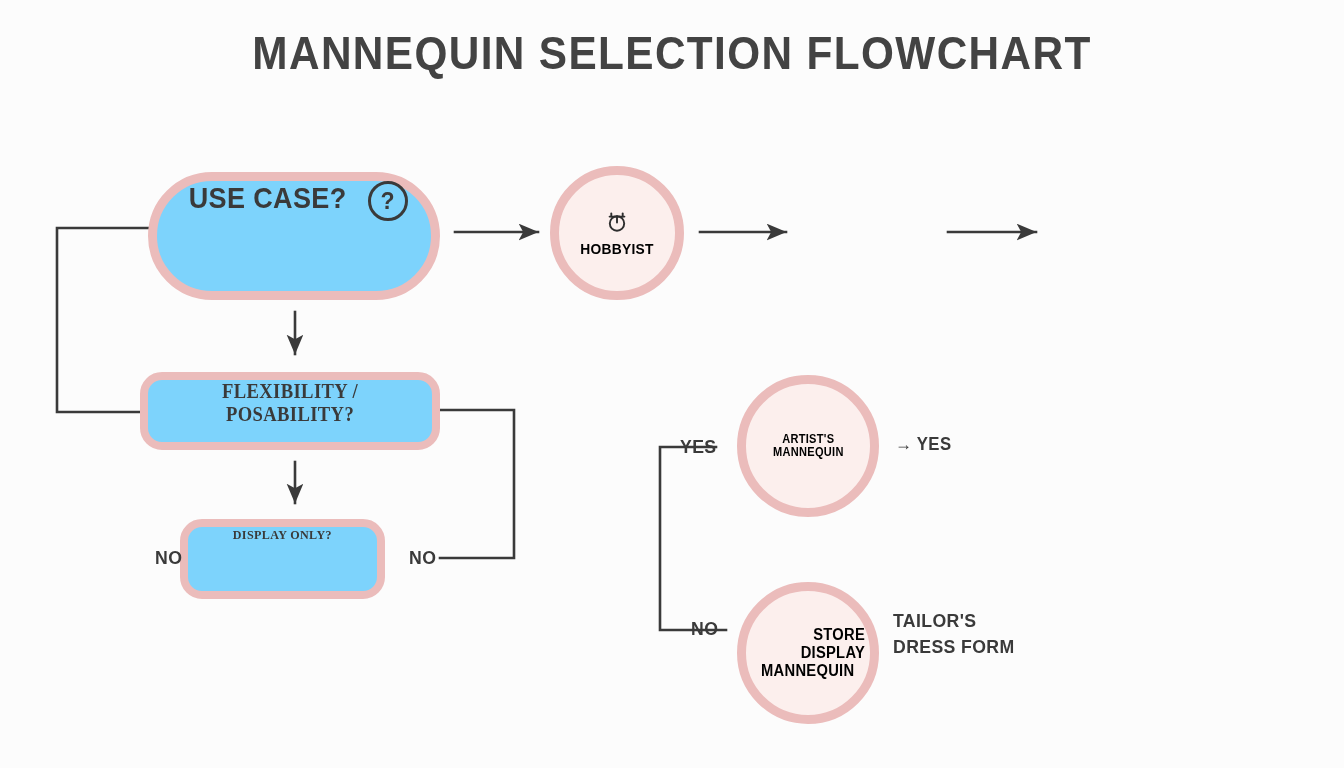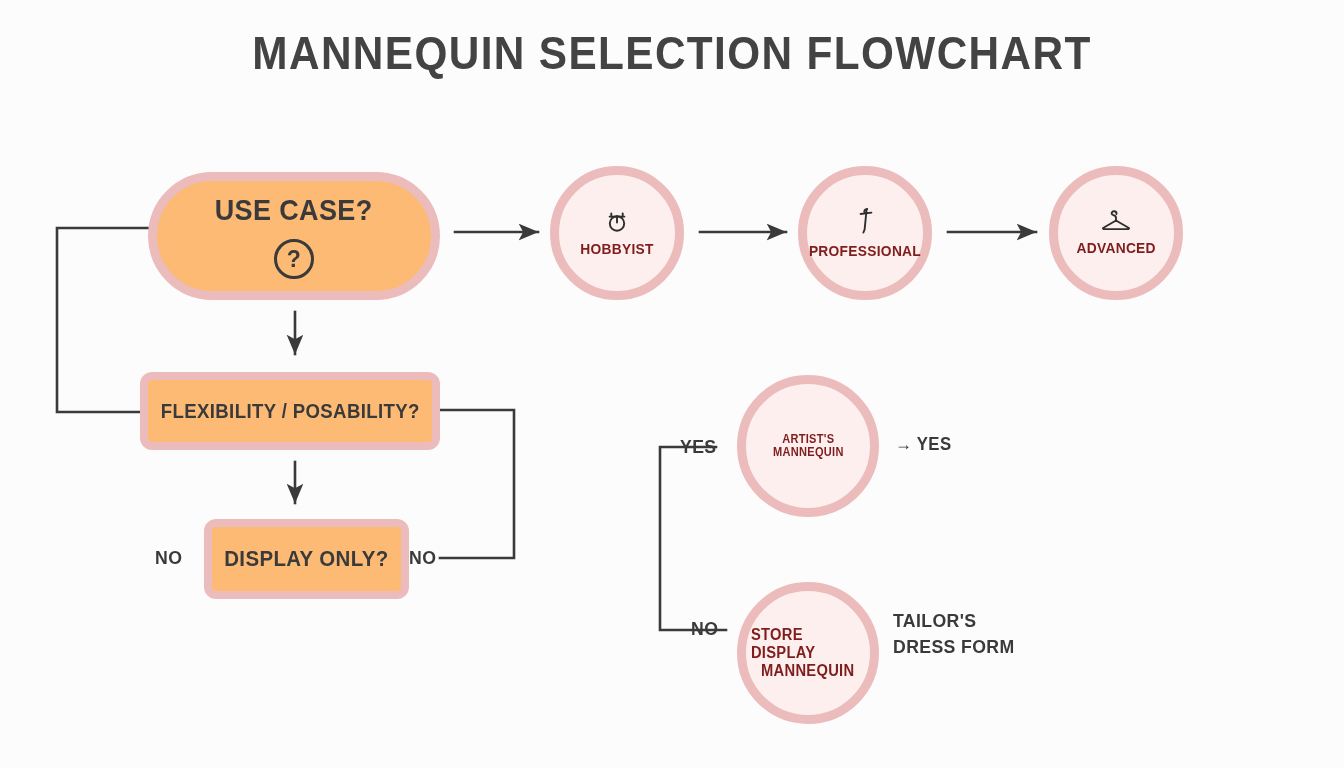--- a/index.html
+++ b/index.html
@@ -41,34 +41,33 @@
     color: #434343;
     transform: scaleX(0.92);
     transform-origin: center top;
     white-space: nowrap;
   }
 
   
   .node {
     position: absolute;
     box-sizing: border-box;
-    background: #fdba74;
+    background: #7dd3fc;
     border: 9px solid #ebbcbb;
     display: flex;
-    align-items: center;
+    align-items: flex-start;
     justify-content: center;
     text-align: center;
     color: #3a3a3a;
     font-family: "Liberation Sans Narrow", "Liberation Sans", sans-serif;
     font-weight: bold;
     letter-spacing: 0.4px;
-    flex-direction: column;
   }
   .node.pill  { border-radius: 70px; }
-  .node.round { border-radius: 12px; border-width: 8px; }
+  .node.round { border-radius: 22px; border-width: 8px; font-family: Liberation Serif, serif; }
 
   #node-usecase {
     left: 148px; top: 172px;
     width: 292px; height: 128px;
     font-size: 30px;
     gap: 12px;
   }
   #node-usecase .label { transform: scaleX(0.9); }
 
   .qmark {
@@ -84,39 +83,39 @@
   }
 
   #node-flex {
     left: 140px; top: 372px;
     width: 300px; height: 78px;
     font-size: 20px;
   }
   #node-flex .label { transform: scaleX(0.93); }
 
   #node-display {
-    left: 204px; top: 519px;
+    left: 180px; top: 519px;
     width: 205px; height: 80px;
-    font-size: 22px;
+    font-size: 13px;
   }
   #node-display .label { transform: scaleX(0.93); }
 
   
   .circle {
     position: absolute;
     box-sizing: border-box;
     border-radius: 50%;
     background: #fcefed;
     border: 9px solid #ebbcbb;
     display: flex;
     flex-direction: column;
     align-items: center;
     justify-content: center;
-    text-align: left;
-    color: #7f1d1d;
+    text-align: right;
+    color: #000000;
     font-family: "Liberation Sans Narrow", "Liberation Sans", sans-serif;
     font-weight: bold;
     letter-spacing: 0.3px;
     line-height: 1.12;
   }
   .circle .ctext { transform: scaleX(0.92); }
 
   #circle-hobbyist    { left: 550px; top: 166px; width: 134px; height: 134px; font-size: 15px; }
   #circle-professional{ left: 798px; top: 166px; width: 134px; height: 134px; font-size: 15px; }
   #circle-advanced    { left: 1049px; top: 166px; width: 134px; height: 134px; font-size: 15px; }
@@ -213,40 +212,21 @@
         <circle cx="13" cy="15.5" r="7.2"></circle>
         <line x1="13" y1="8.3" x2="13" y2="14.5"></line>
         <line x1="5.6" y1="8.6" x2="20.4" y2="8.6"></line>
         <line x1="7.3" y1="8.6" x2="7.3" y2="5.4"></line>
         <line x1="18.7" y1="8.6" x2="18.7" y2="5.4"></line>
       </svg>
     </span>
     <span class="ctext">HOBBYIST</span>
   </div>
 
-  <div class="circle" id="circle-professional">
-    <span class="nicon">
-      <svg width="26" height="30" viewBox="0 0 26 30" fill="none" stroke="#2e2e2e" stroke-width="1.9" stroke-linecap="round">
-        <path d="M14.6 3.5 L12.6 23.5 L11.4 26.5"></path>
-        <path d="M8.6 8.0 L19.4 6.6"></path>
-        <path d="M15.2 3.0 C11.6 3.6 11.4 7.2 14.4 7.0"></path>
-      </svg>
-    </span>
-    <span class="ctext">PROFESSIONAL</span>
-  </div>
-
-  <div class="circle" id="circle-advanced">
-    <span class="nicon">
-      <svg width="32" height="24" viewBox="0 0 32 24" fill="none" stroke="#2e2e2e" stroke-width="1.9" stroke-linecap="round" stroke-linejoin="round">
-        <path d="M16 11.5 L3.5 18.8 Q2.3 19.6 3.6 20.1 L28.4 20.1 Q29.7 19.6 28.5 18.8 Z"></path>
-        <path d="M16 11.8 L16 9.0 Q16 6.6 13.6 6.2 Q11.2 5.6 11.8 3.6 Q12.4 2.0 14.6 2.3 Q16.8 2.7 16.5 5.0"></path>
-      </svg>
-    </span>
-    <span class="ctext">ADVANCED</span>
-  </div>
+
 
   <div class="circle" id="circle-artist">
     <span class="ctext">ARTIST'S</span>
     <span class="ctext">MANNEQUIN</span>
   </div>
 
   <div class="circle" id="circle-store">
     <span class="ctext">STORE DISPLAY</span>
     <span class="ctext">MANNEQUIN</span>
   </div>

